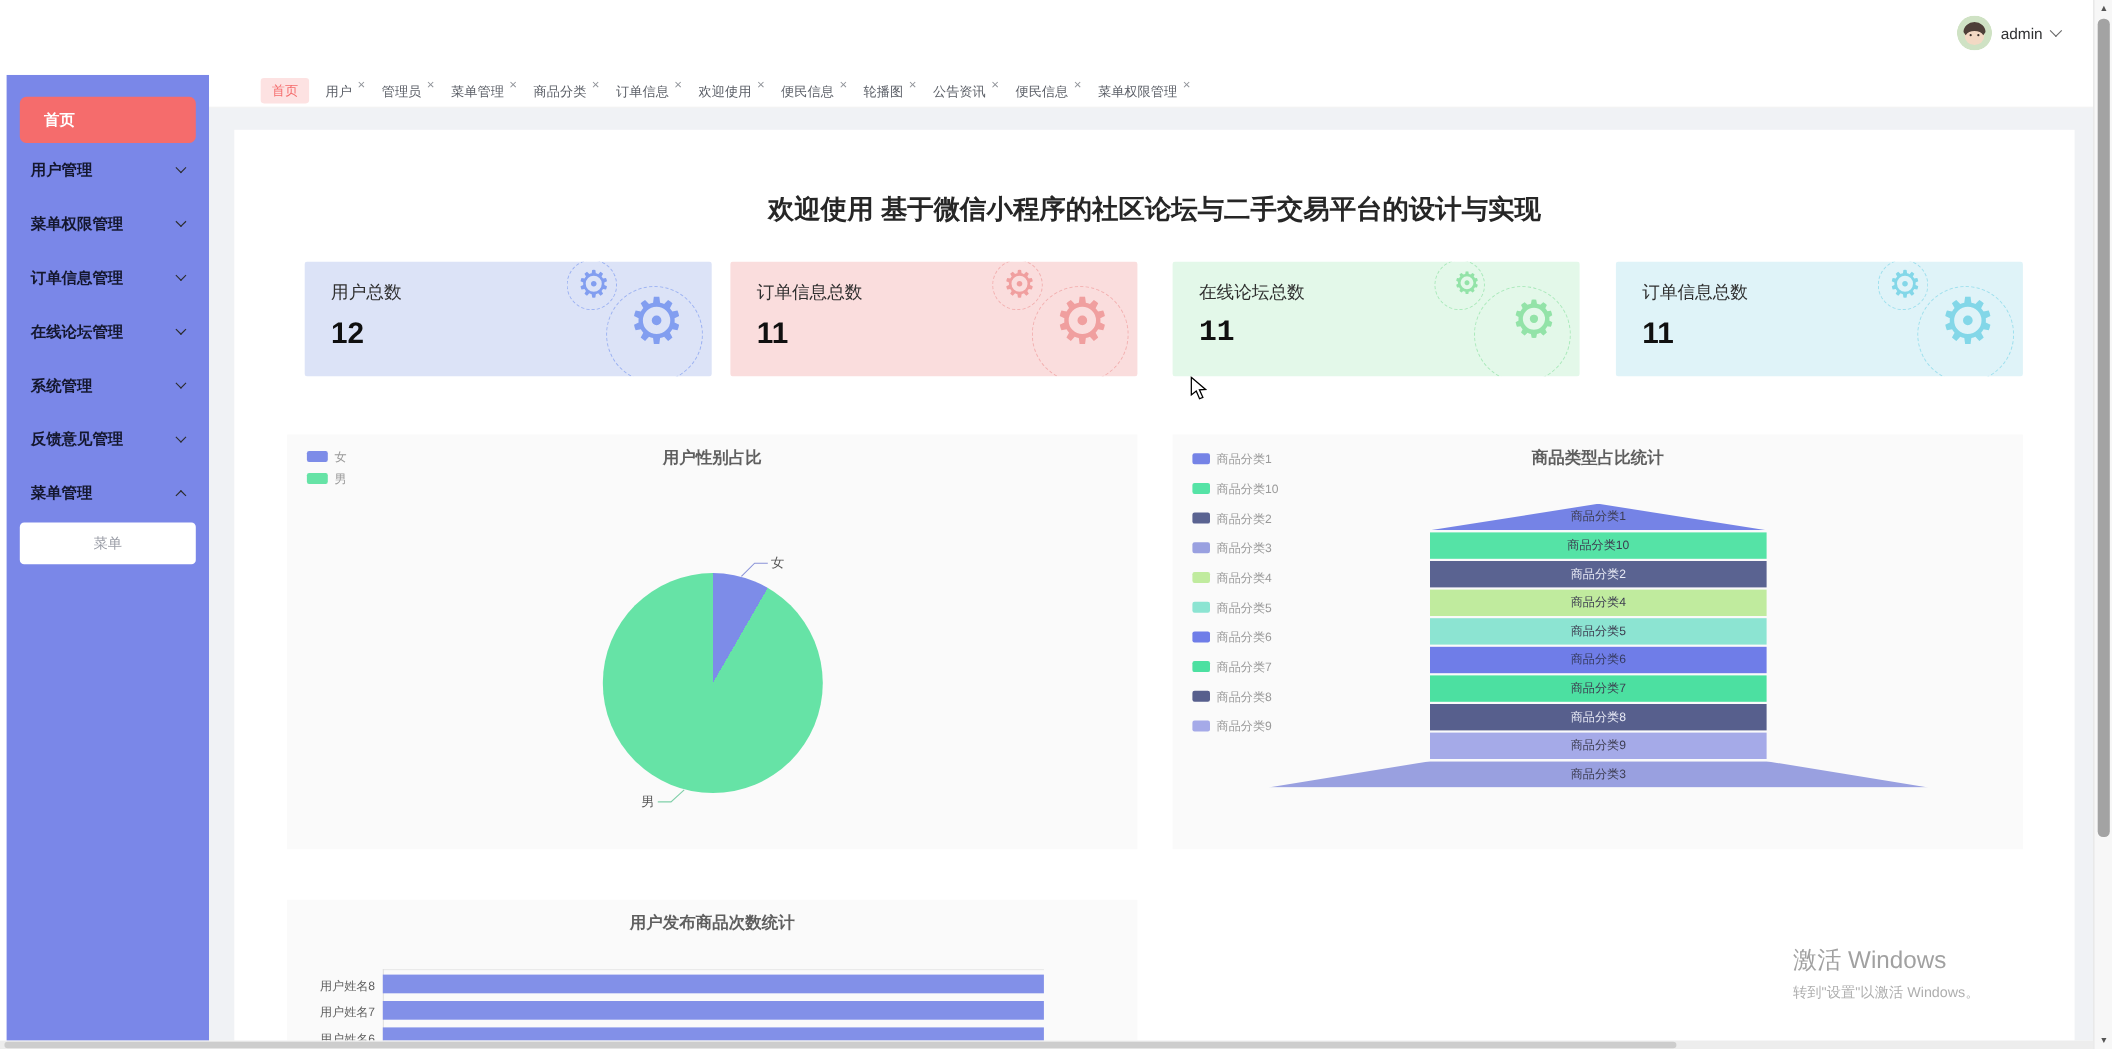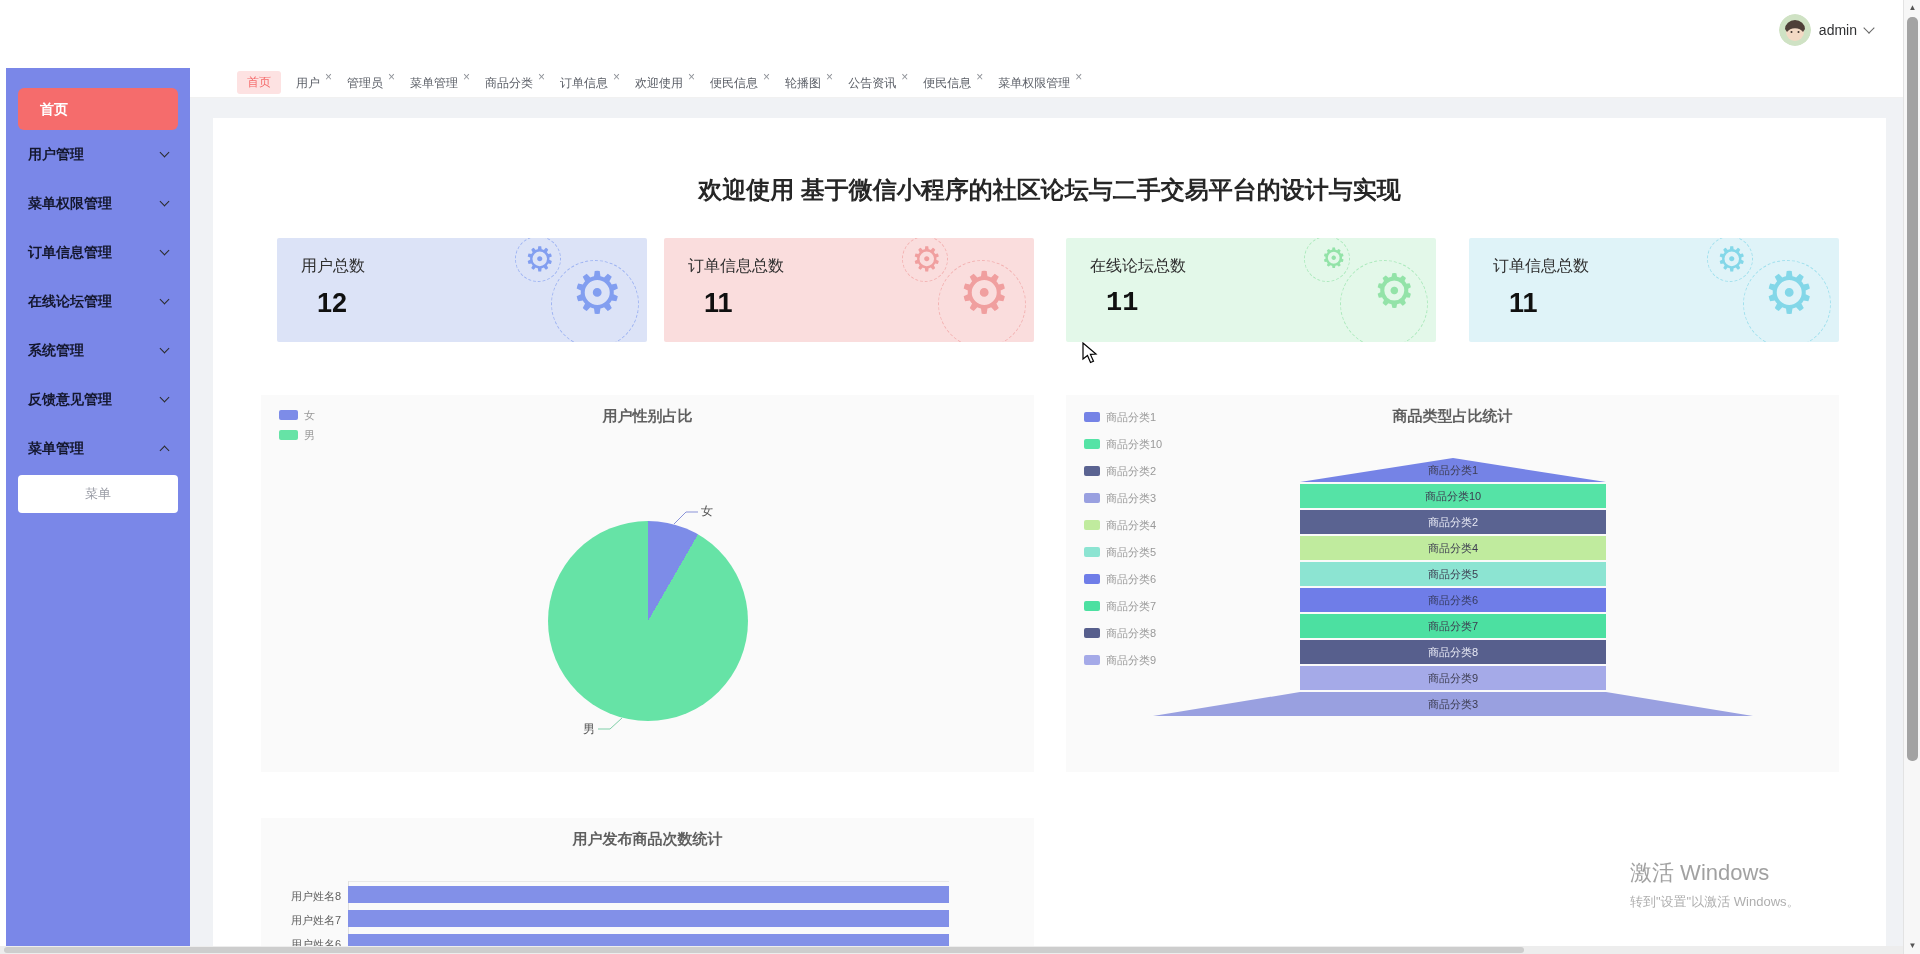--- a/index.html
+++ b/index.html
@@ -37,21 +37,21 @@
 
   
   .content-bg { position:absolute; left:190px; top:98px; width:1713px; height:848px; background:#f0f2f5; z-index:1; }
   .panel { position:absolute; left:213px; top:118px; width:1673px; height:828px; background:#fff; overflow:hidden; z-index:2; }
   .welcome { position:absolute; left:0; top:56px; width:100%; text-align:center; font-size:24px; font-weight:700; color:#262626; }
 
   
   .card { position:absolute; top:120px; width:370px; height:104px; border-radius:2px; overflow:hidden; }
   .card.c0 { left:64px; } .card.c1 { left:451px; } .card.c2 { left:853px; } .card.c3 { left:1256px; }
   .card-title { position:absolute; left:24px; top:18px; font-size:16px; color:#2f2f2f; }
-  .card-value { position:absolute; left:24px; top:50px; font-size:27px; font-weight:700; color:#101010;margin-left:16px; }
+  .card-value { position:absolute; left:24px; top:50px; font-size:27px; font-weight:700; color:#101010; }
   .gear { position:absolute; line-height:1; opacity:.95; }
   .gear-big { right:24px; top:26px; font-size:58px; }
   .gear-small { right:92px; top:4px; font-size:34px; }
   .ring { position:absolute; border:1px dashed; border-radius:50%; opacity:.65; }
   .ring-big { width:88px; height:88px; right:8px; top:22px; }
   .ring-small { width:46px; height:46px; right:86px; top:-2px; }
 
   
   .chart-panel { position:absolute; width:773px; background:#fafafa; overflow:hidden; }
   .pie-panel { left:48px; top:277px; height:377px; }

